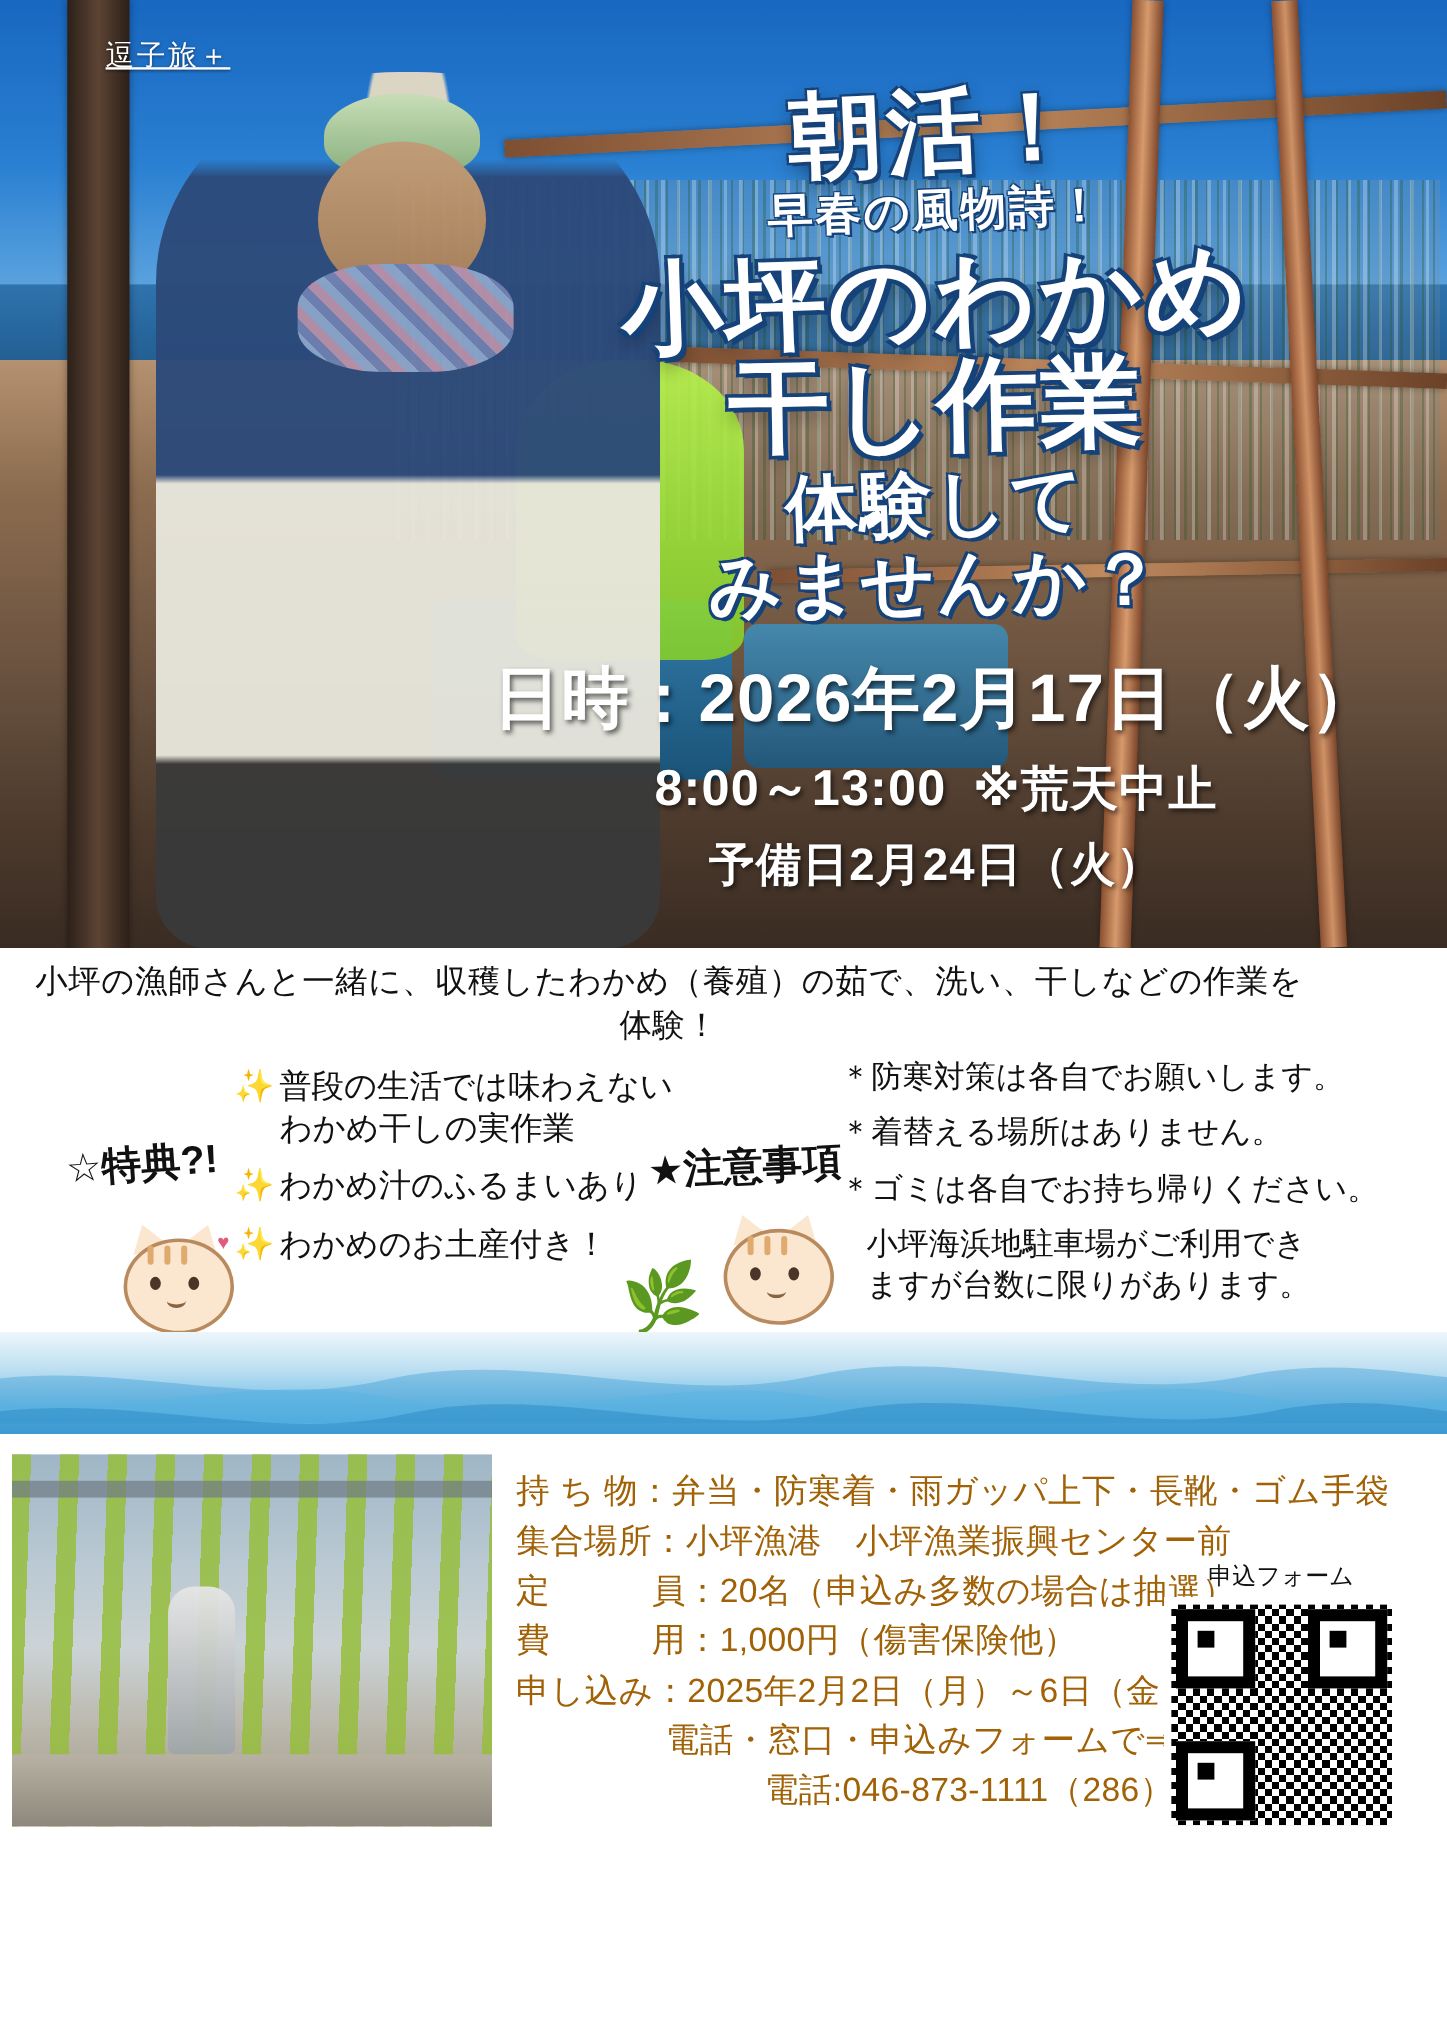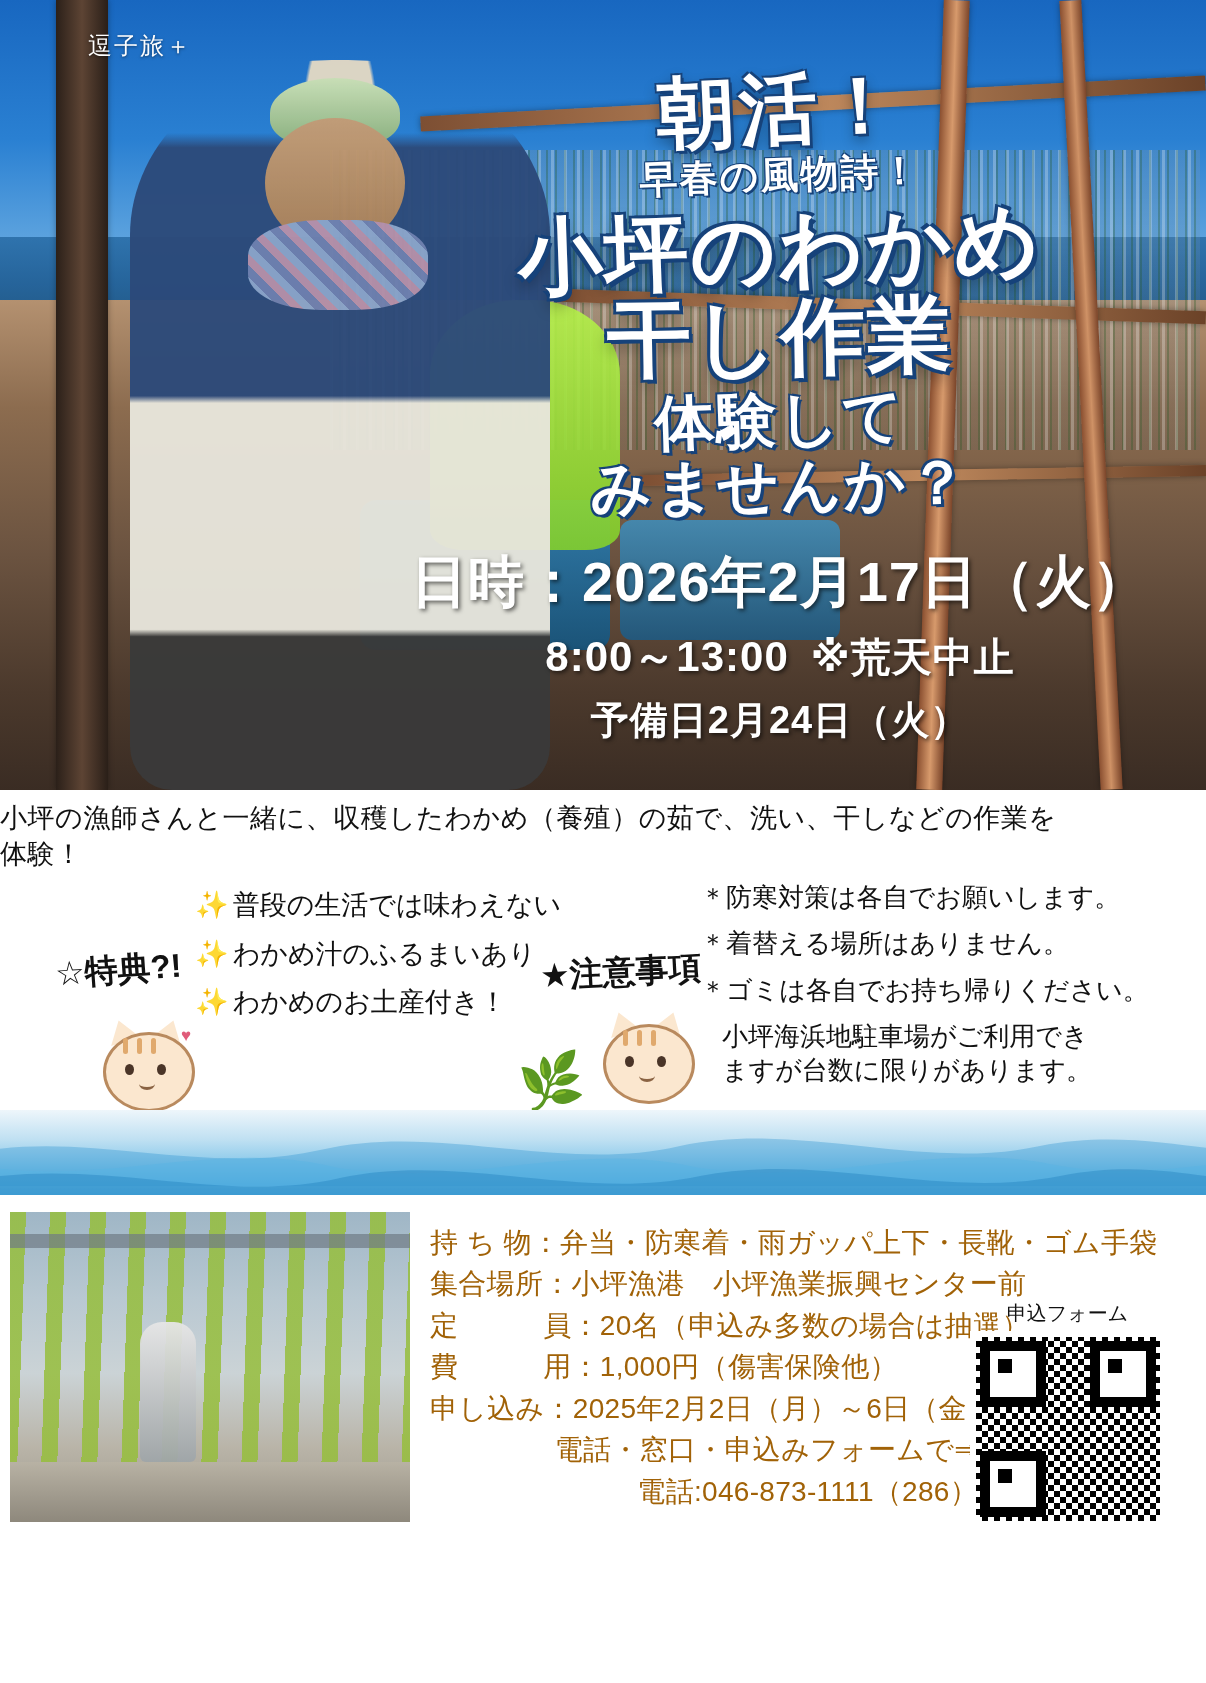--- a/index.html
+++ b/index.html
@@ -79,20 +79,21 @@
     position:absolute;left:360px;top:500px;width:250px;height:150px;border-radius:16px;
     background:linear-gradient(to bottom,#2a7fb5,#14557f);opacity:.9;
   }
   .tub2{
     position:absolute;left:620px;top:520px;width:220px;height:120px;border-radius:12px;
     background:linear-gradient(to bottom,#3d8fbe,#1b5b86);opacity:.85;
   }
   .wm{
     position:absolute;left:88px;top:30px;color:#ffffff;font-size:24px;letter-spacing:2px;
     text-shadow:0 1px 3px rgba(0,0,0,.5);
+    text-decoration:underline;
   }
 
   
   .hero-text{position:absolute;left:390px;top:70px;width:780px;text-align:center;color:#ffffff;}
   .t-asakatsu{
     font-size:78px;font-weight:bold;letter-spacing:4px;line-height:1;
     text-shadow:3px 3px 0 #16427a, -2px -2px 0 #16427a, 2px -2px 0 #16427a, -2px 2px 0 #16427a, 0 6px 14px rgba(0,0,0,.45);
     transform:rotate(-2.5deg);
   }
   .t-soshun{
@@ -129,22 +130,22 @@
     text-shadow:2px 2px 4px rgba(0,0,0,.6);
   }
   .t-time .note{font-size:40px;margin-left:22px;}
   .t-spare{
     font-size:38px;font-weight:bold;margin-top:10px;letter-spacing:1px;
     text-shadow:2px 2px 4px rgba(0,0,0,.6);
   }
 
   
   .lead{
-    position:absolute;left:0;top:800px;width:1067px;
-    font-size:27px;color:#111;letter-spacing:.5px;
+    position:absolute;left:0;top:800px;width:1067px;text-align:center;
+    font-size:27px;color:#111;letter-spacing:.5px;padding-left:24px;
   }
 
   
   .benefits{position:absolute;left:40px;top:880px;width:560px;}
   .benefit-badge{
     position:absolute;left:15px;top:68px;font-size:33px;font-weight:bold;color:#111;
     transform:rotate(-4deg);
   }
   .benefit-list{position:absolute;left:155px;top:8px;}
   .benefit-item{font-size:27px;color:#111;margin-bottom:14px;line-height:1.28;}
@@ -263,20 +264,21 @@
     </div>
   </div>
 
   <div class="lead">小坪の漁師さんと一緒に、収穫したわかめ（養殖）の茹で、洗い、干しなどの作業を体験！</div>
 
   <div class="benefits">
     <div class="benefit-badge">☆特典?!</div>
     <div class="benefit-list">
       <div class="benefit-item">
         <span class="sp">✨</span><span>普段の生活では味わえない</span>
+        <span class="i2">わかめ干しの実作業</span>
       </div>
       <div class="benefit-item">
         <span class="sp">✨</span><span>わかめ汁のふるまいあり</span>
       </div>
       <div class="benefit-item">
         <span class="sp">✨</span><span>わかめのお土産付き！</span>
       </div>
     </div>
   </div>
 

